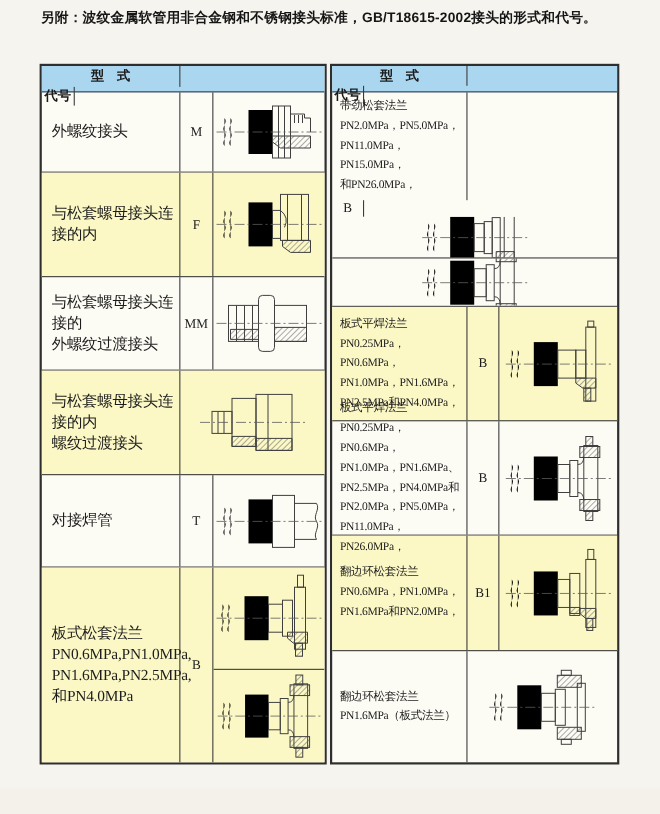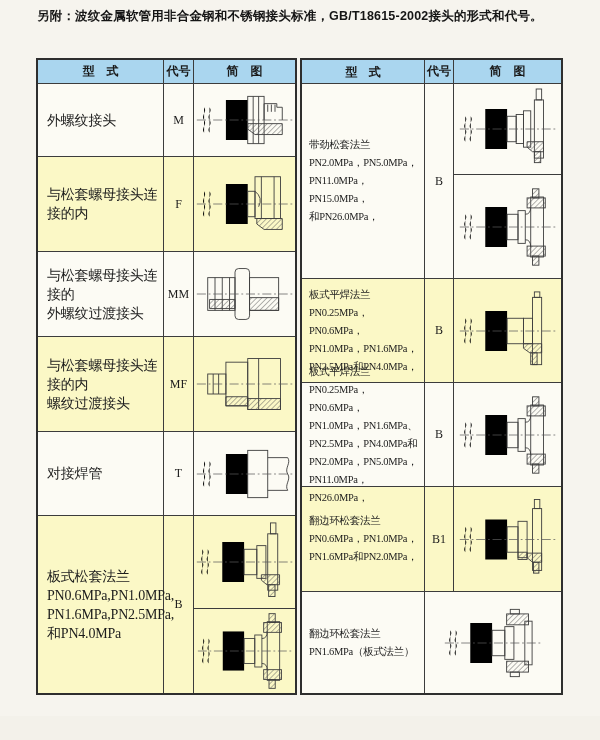--- a/index.html
+++ b/index.html
@@ -4,21 +4,21 @@
 <style>
   html,body{margin:0;padding:0;}
   body{width:600px;height:740px;background:#f3f1ea;font-family:"Liberation Sans",sans-serif;}
   .page{position:relative;width:600px;height:716px;background:#f6f4ee;overflow:hidden;}
   .title{position:absolute;left:37px;top:8px;width:540px;font-size:12.5px;font-weight:bold;color:#151515;letter-spacing:0.2px;}
   .tbl{position:absolute;top:58px;box-sizing:border-box;border:2px solid #2e2e2e;background:#fcfbf4;}
   .tbl-left{left:36px;width:261px;height:637px;}
   .tbl-right{left:300px;width:263px;height:637px;}
   .row{display:flex;box-sizing:border-box;border-bottom:1px solid #3c3c3c;}
   .row:last-child{border-bottom:none;}
-  .hdr{height:24px;background:#aad6ef;}
+  .hdr{height:24px;background:#aad6ef;flex-direction:column;}
   .hdr .cell{display:flex;align-items:center;justify-content:center;font-size:12px;font-weight:bold;color:#1a1a1a;}
   .cell{box-sizing:border-box;border-right:1px solid #3c3c3c;}
   .cell:last-child{border-right:none;}
   .c-type{width:126px;display:flex;align-items:center;padding:4px 4px 4px 9px;font-family:"Liberation Serif",serif;
           font-size:14px;line-height:19px;color:#1c1c1c;white-space:pre-line;letter-spacing:-0.2px;}
   .tbl-right .c-type{width:123px;font-size:10.5px;line-height:18px;letter-spacing:-0.3px;padding-left:7px;}
   .c-code{width:30px;display:flex;align-items:center;justify-content:center;font-family:"Liberation Serif",serif;
           font-size:12px;color:#1c1c1c;}
   .tbl-right .c-code{width:29px;}
   .c-fig{flex:1;display:flex;align-items:center;justify-content:center;overflow:hidden;}
@@ -114,21 +114,20 @@
           <path class="h" d="M16,42 h28 v10 h-28 z"></path>
           <path class="h" d="M60,40 h32 v14 h-32 z"></path>
           <line class="cl" x1="2" y1="36" x2="108" y2="36"></line>
         </svg>
       </div>
     </div>
 
     <div class="row yellow" style="height:95px;">
       <div class="cell c-type">与松套螺母接头连接的内
 螺纹过渡接头</div>
-      <div class="cell c-code">MF</div>
       <div class="cell c-fig">
         <svg class="fig-svg" width="100" height="72" viewBox="0 0 110 72" preserveAspectRatio="xMidYMid meet">
           <rect class="ln" x="14" y="25" width="20" height="22"></rect>
           <line class="ln" x1="20" y1="25" x2="20" y2="47"></line>
           <line class="ln" x1="26" y1="25" x2="26" y2="47"></line>
           <rect class="ln" x="34" y="12" width="24" height="48"></rect>
           <rect class="ln" x="58" y="8" width="36" height="56"></rect>
           <line class="ln" x1="70" y1="8" x2="70" y2="64"></line>
           <path class="h" d="M34,50 h24 v10 h-24 z"></path>
           <path class="h" d="M58,52 h36 v12 h-36 z"></path>
@@ -189,21 +188,21 @@
   </div>
 
   <div class="tbl tbl-right">
 
     <div class="row hdr">
       <div class="cell c-type" style="justify-content:center;padding:0;font-size:12px;">型　式</div>
       <div class="cell c-code">代号</div>
       <div class="cell c-fig" style="font-size:12px;font-weight:bold;">简　图</div>
     </div>
 
-    <div class="row" style="height:195px;">
+    <div class="row" style="height:195px;flex-direction:column;">
       <div class="cell c-type">带劲松套法兰
 PN2.0MPa，PN5.0MPa，
 PN11.0MPa，PN15.0MPa，
 和PN26.0MPa，</div>
       <div class="cell c-code">B</div>
       <div class="cell c-fig-split">
         <div class="subfig divided" style="height:91px;">
           <svg class="fig-svg" width="100" height="84" viewBox="0 0 110 90" preserveAspectRatio="xMidYMid meet">
             <use href="#g-hs2"></use>
             <rect class="ln" x="54" y="31" width="10" height="28"></rect>

